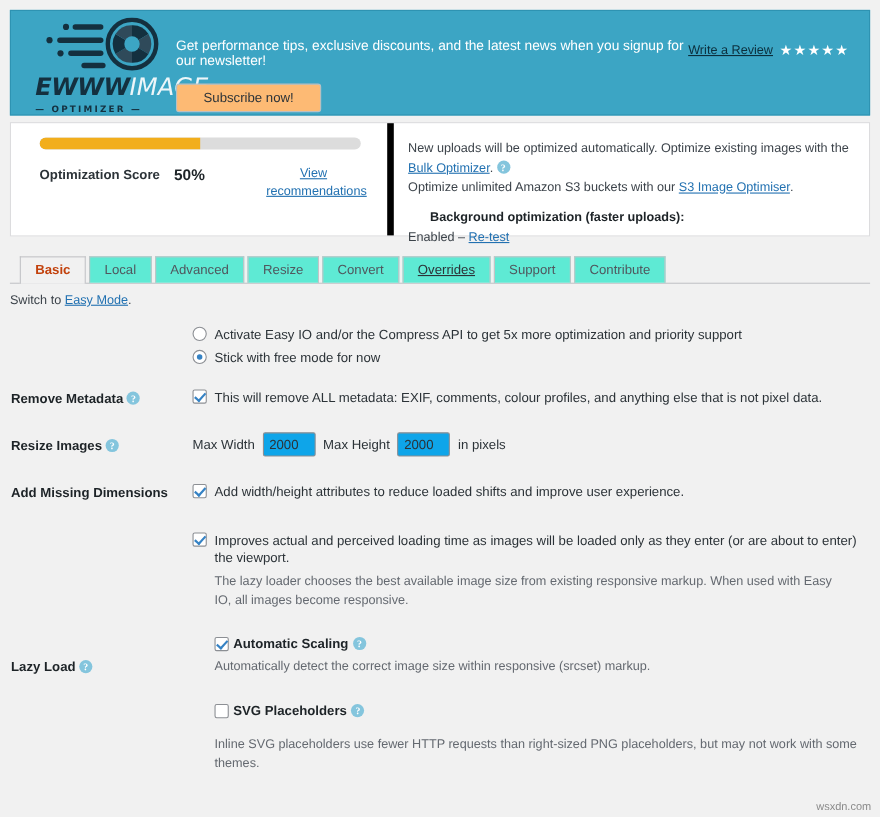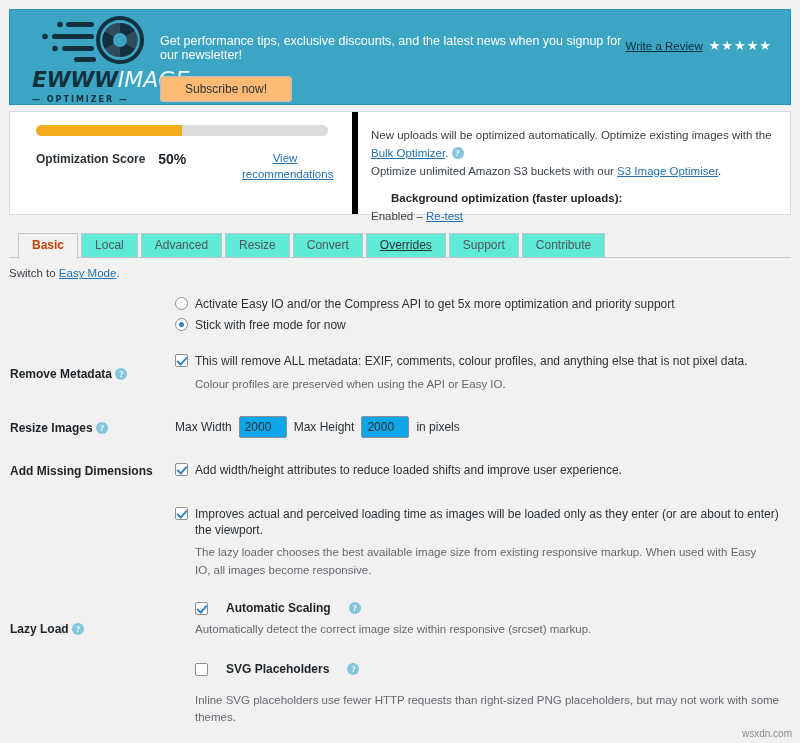--- a/index.html
+++ b/index.html
@@ -310,21 +310,21 @@
     gap: 7px;
     font-size: 12px;
     color: #2c3338;
   }
   .sub-opt-title {
     font-size: 12px;
     font-weight: 700;
     color: #1d2327;
     display: flex;
     align-items: center;
-    gap: 18px;
+    gap: 4px;
   }
   .watermark {
     position: absolute;
     right: 8px;
     bottom: 4px;
     font-size: 10px;
     color: #8a8a8a;
   }
 </style>
 </head>
@@ -434,21 +434,20 @@
   <div class="row" style="margin-bottom:23px;">
     <div class="row-label">
       <span>Remove Metadata</span>
       <span class="help-icon">?</span>
     </div>
     <div class="row-body">
       <div class="opt-line">
         <span class="cb checked"></span>
         <span>This will remove ALL metadata: EXIF, comments, colour profiles, and anything else that is not pixel data.</span>
       </div>
-      <div class="desc" style="margin-left:20px;">Colour profiles are preserved when using the API or Easy IO.</div>
     </div>
   </div>
 
   <div class="row" style="margin-bottom:24px;">
     <div class="row-label">
       <span>Resize Images</span>
       <span class="help-icon">?</span>
     </div>
     <div class="row-body">
       <div class="inline-fields">

